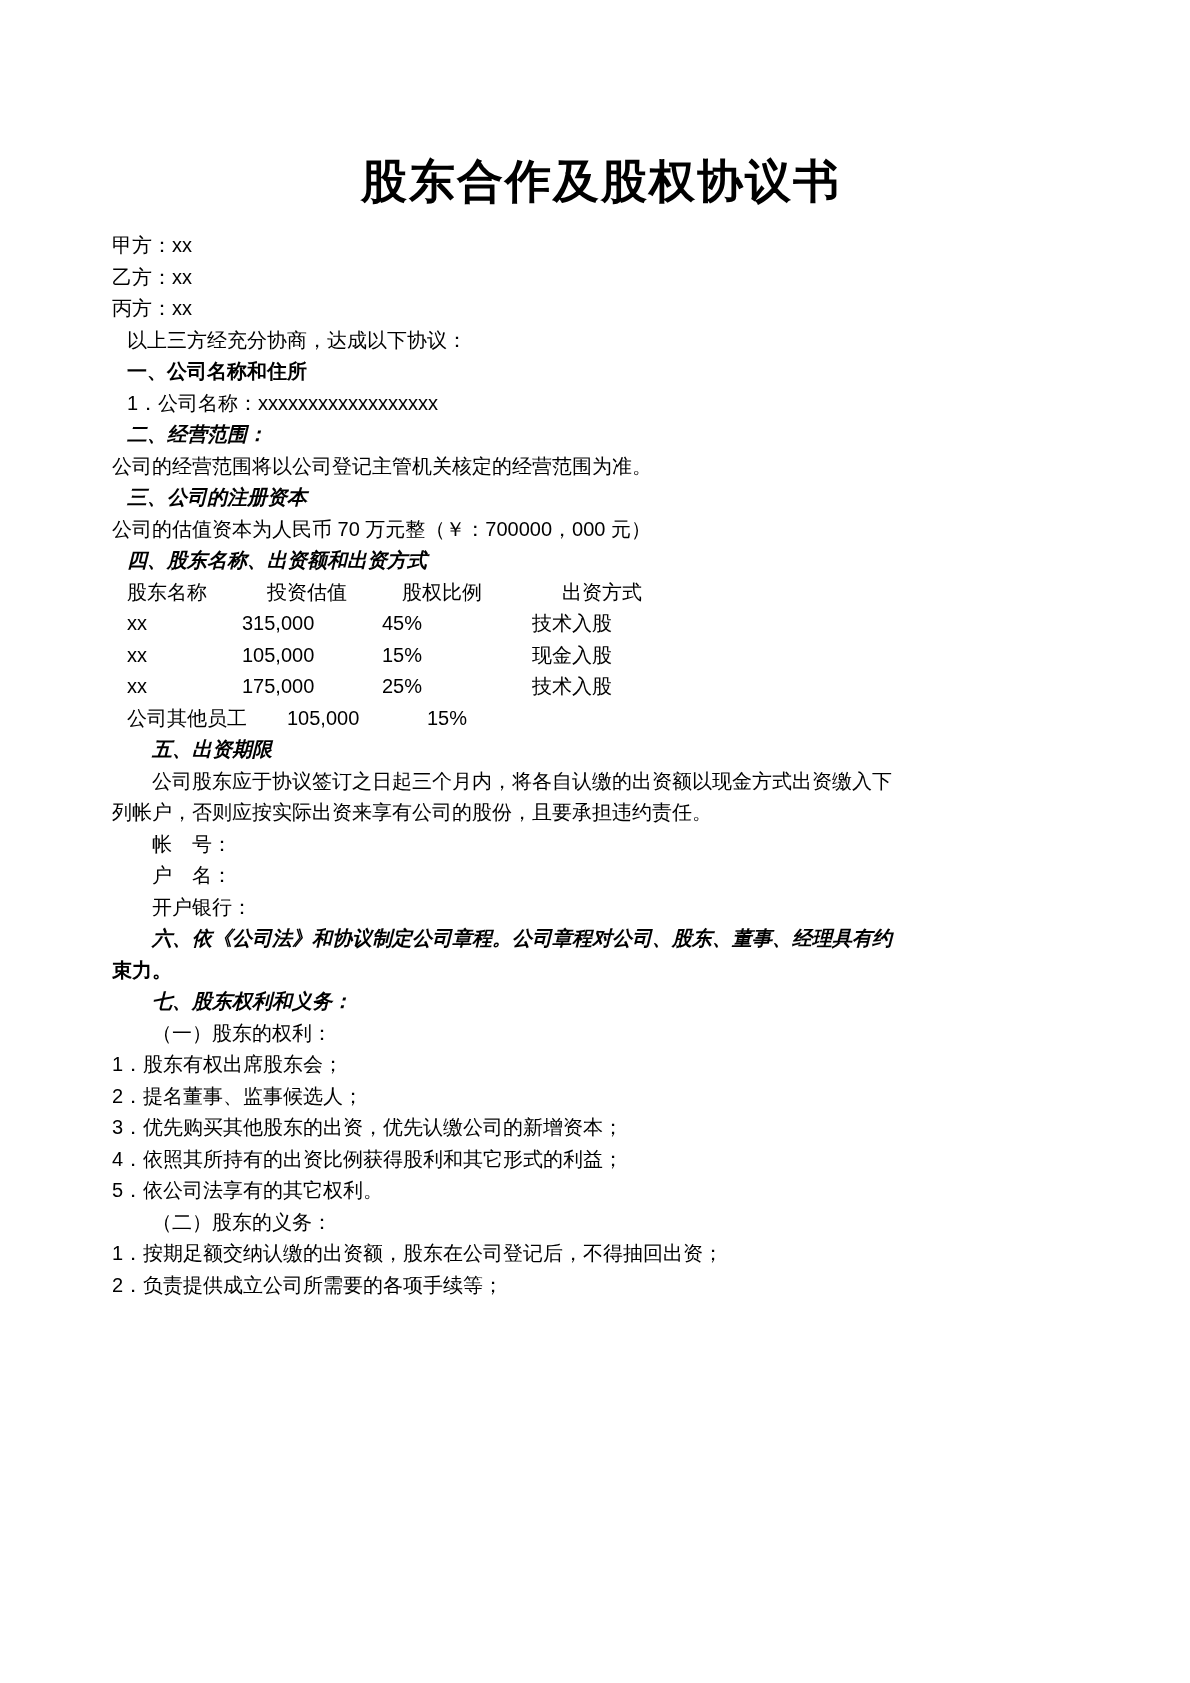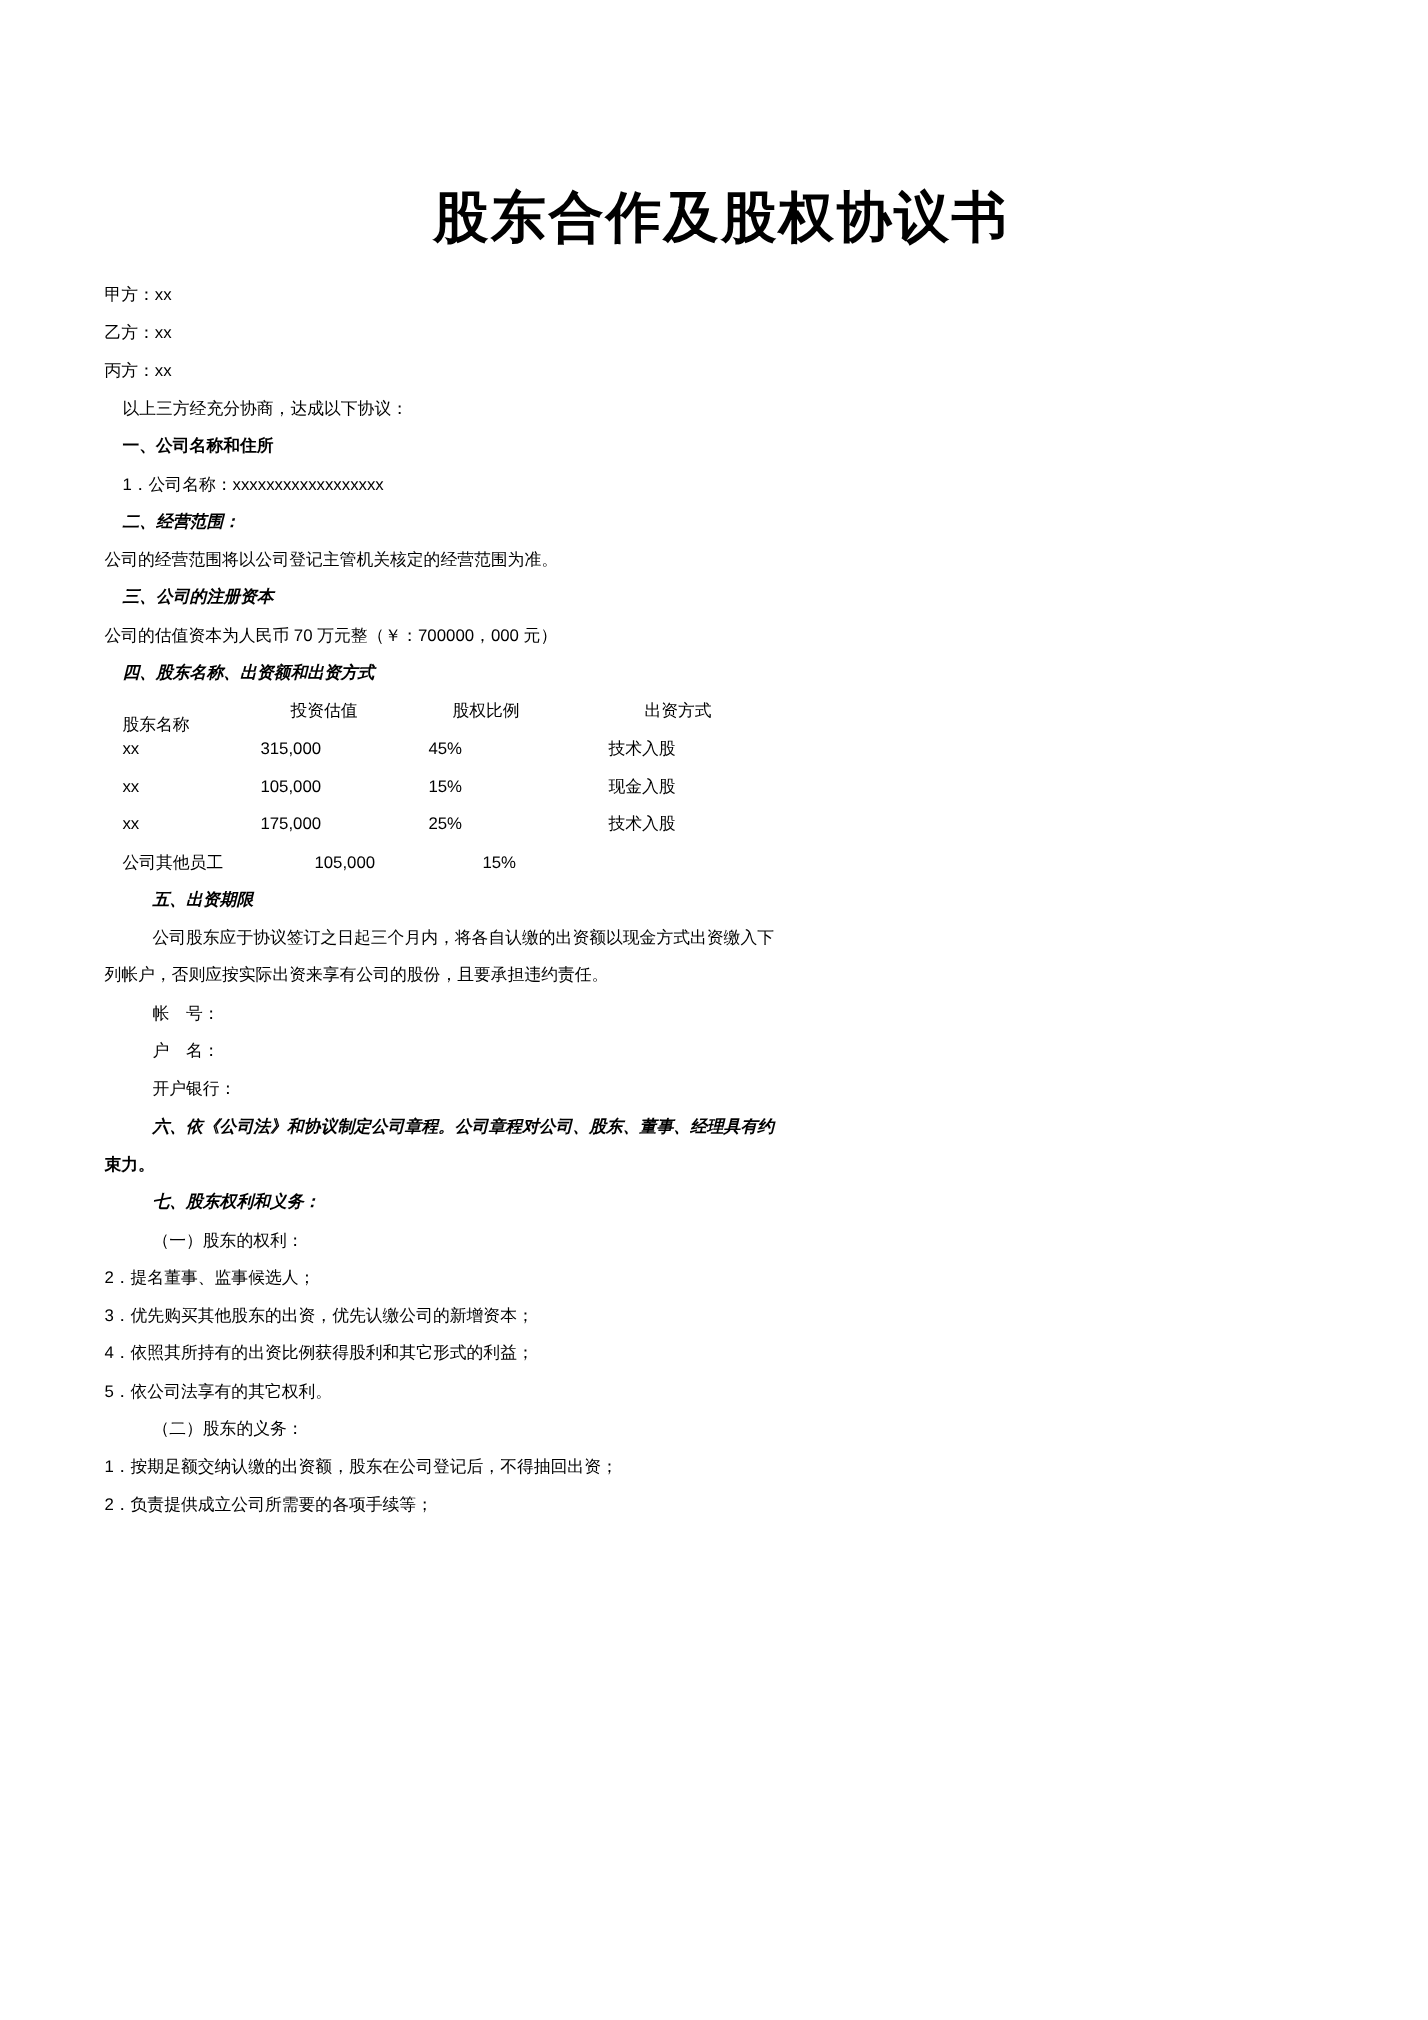--- a/index.html
+++ b/index.html
@@ -2,34 +2,34 @@
 <html><head>
 <meta charset="utf-8">
 <style>
   html,body { margin:0; padding:0; background:#ffffff; }
   .page {
     width:1190px; height:1683px;
     background:#ffffff; color:#000000;
     font-family:"Liberation Sans", sans-serif;
     position:relative; overflow:hidden; margin:0 auto;
   }
-  .content { padding:0 170px 0 87px; font-size:14px; line-height:31.5px; }
+  .content { padding:0 170px 0 112px; font-size:20px; line-height:31.5px; }
   .content p { margin:0; padding:0; }
   .doc-title {
     text-align:center; font-size:46px; font-weight:bold;
     margin:150px 0 18px 0; line-height:1.35; letter-spacing:2px;padding-left:12px;
   }
   .b { font-weight:bold; }
   .ind-s { text-indent:15px; }   
   .ind-l { text-indent:40px; }   
   .gap { margin-top:36px;font-style:italic; }      
   .trow { position:relative; height:31.5px; }
   .trow span { position:absolute; top:0; white-space:nowrap; }
   
-  .th0 { left:15px;margin-top:11px; }  .th1 { left:155px; } .th2 { left:290px; } .th3 { left:450px; }
+  .th0 { left:15px; }  .th1 { left:155px; } .th2 { left:290px; } .th3 { left:450px; }
   .td0 { left:15px; }  .td1 { left:130px; } .td2 { left:270px; } .td3 { left:420px; }
   .tl0 { left:15px; }  .tl1 { left:175px; } .tl2 { left:315px; }
 </style>
 </head>
 <body>
 
 <div class="page">
   <div class="doc-title">股东合作及股权协议书</div>
 
   <div class="content">
@@ -83,20 +83,21 @@
     <p>列帐户，否则应按实际出资来享有公司的股份，且要承担违约责任。</p>
     <p class="ind-l">帐　号：</p>
     <p class="ind-l">户　名：</p>
     <p class="ind-l">开户银行：</p>
 
     <p class="ind-l b gap">六、依《公司法》和协议制定公司章程。公司章程对公司、股东、董事、经理具有约</p>
     <p class="b">束力。</p>
 
     <p class="ind-l b gap">七、股东权利和义务：</p>
     <p class="ind-l">（一）股东的权利：</p>
+    <p>1．股东有权出席股东会；</p>
     <p>2．提名董事、监事候选人；</p>
     <p>3．优先购买其他股东的出资，优先认缴公司的新增资本；</p>
     <p>4．依照其所持有的出资比例获得股利和其它形式的利益；</p>
     <p>5．依公司法享有的其它权利。</p>
     <p class="ind-l">（二）股东的义务：</p>
     <p>1．按期足额交纳认缴的出资额，股东在公司登记后，不得抽回出资；</p>
     <p>2．负责提供成立公司所需要的各项手续等；</p>
   </div>
 </div>
 

